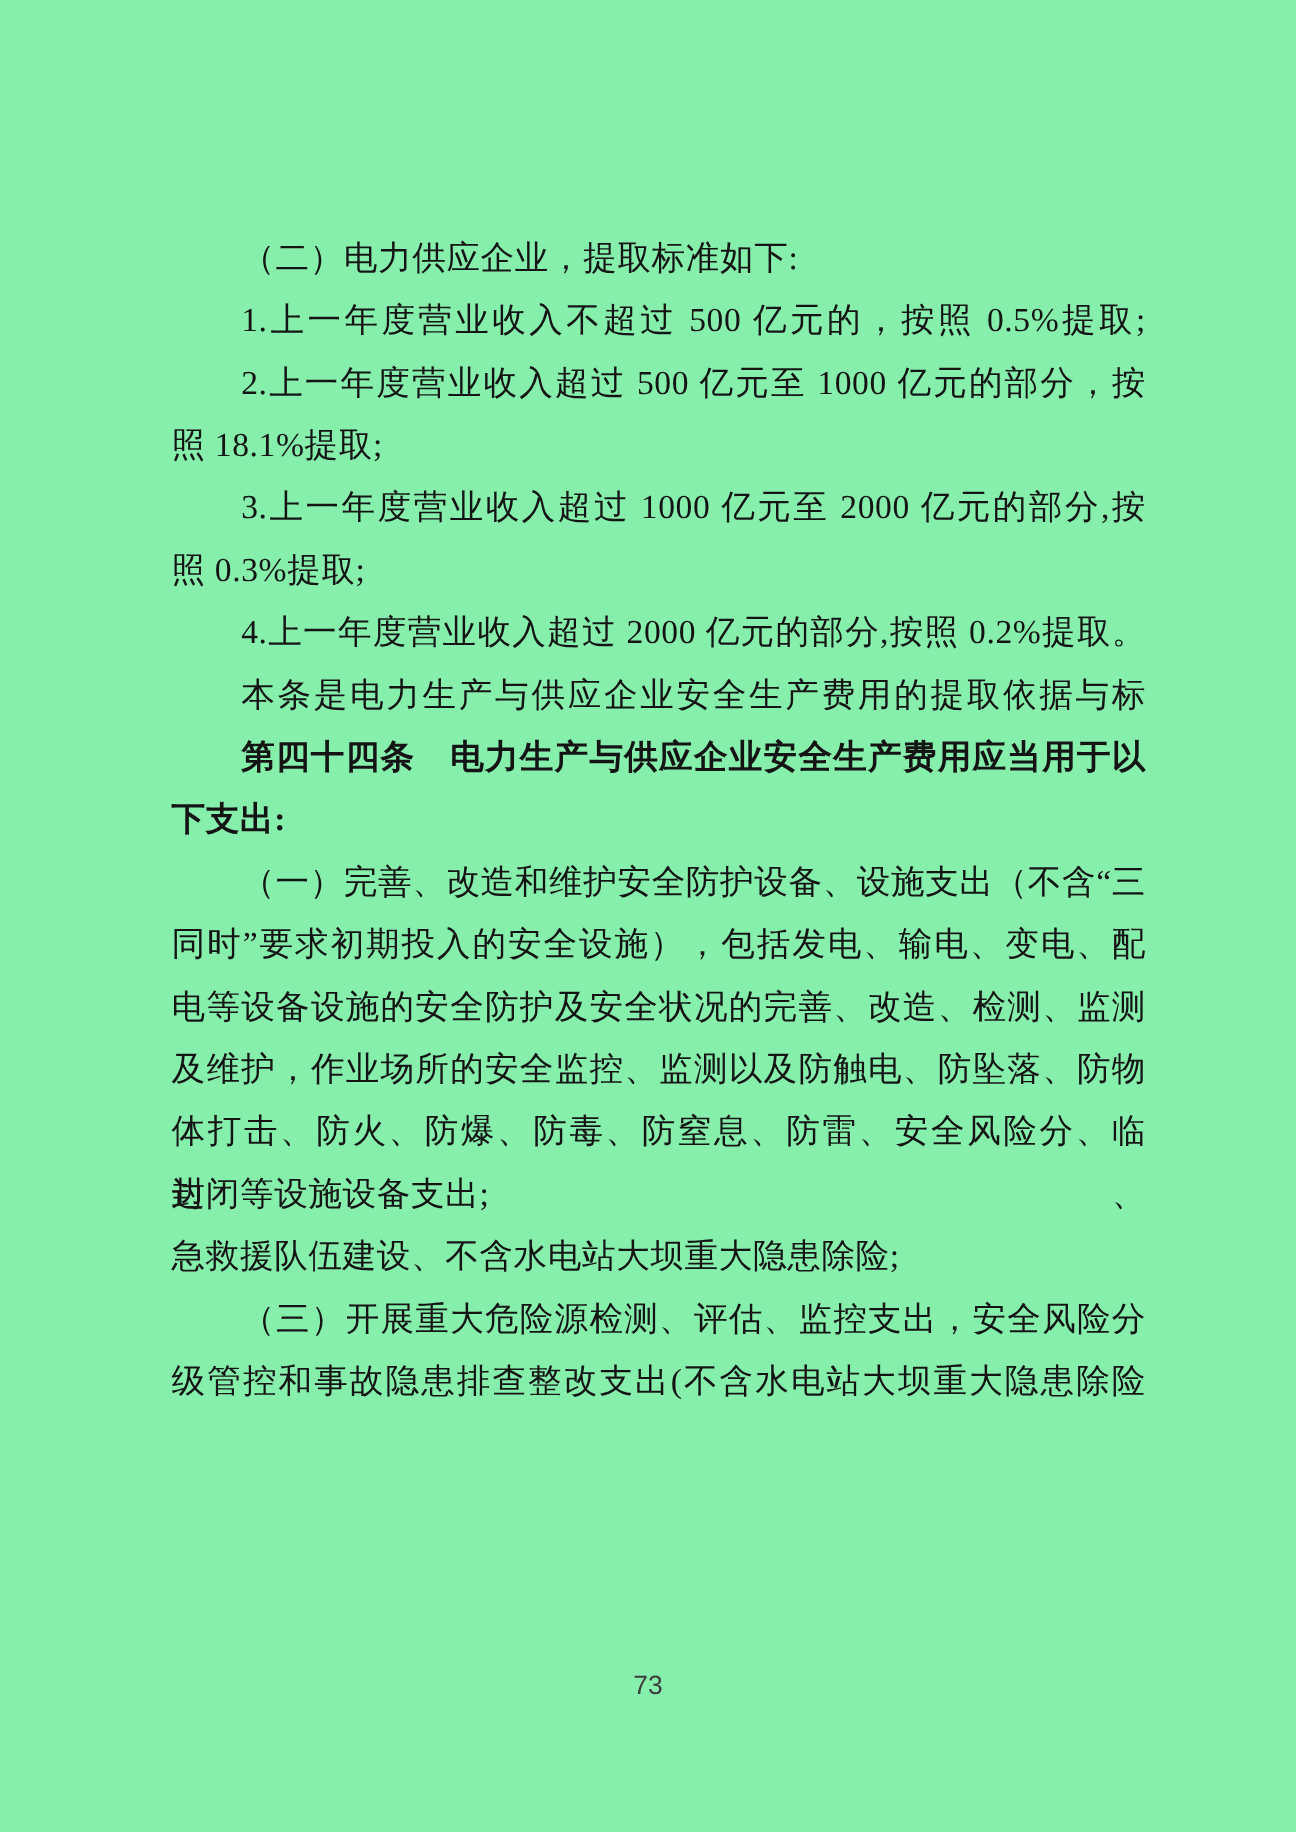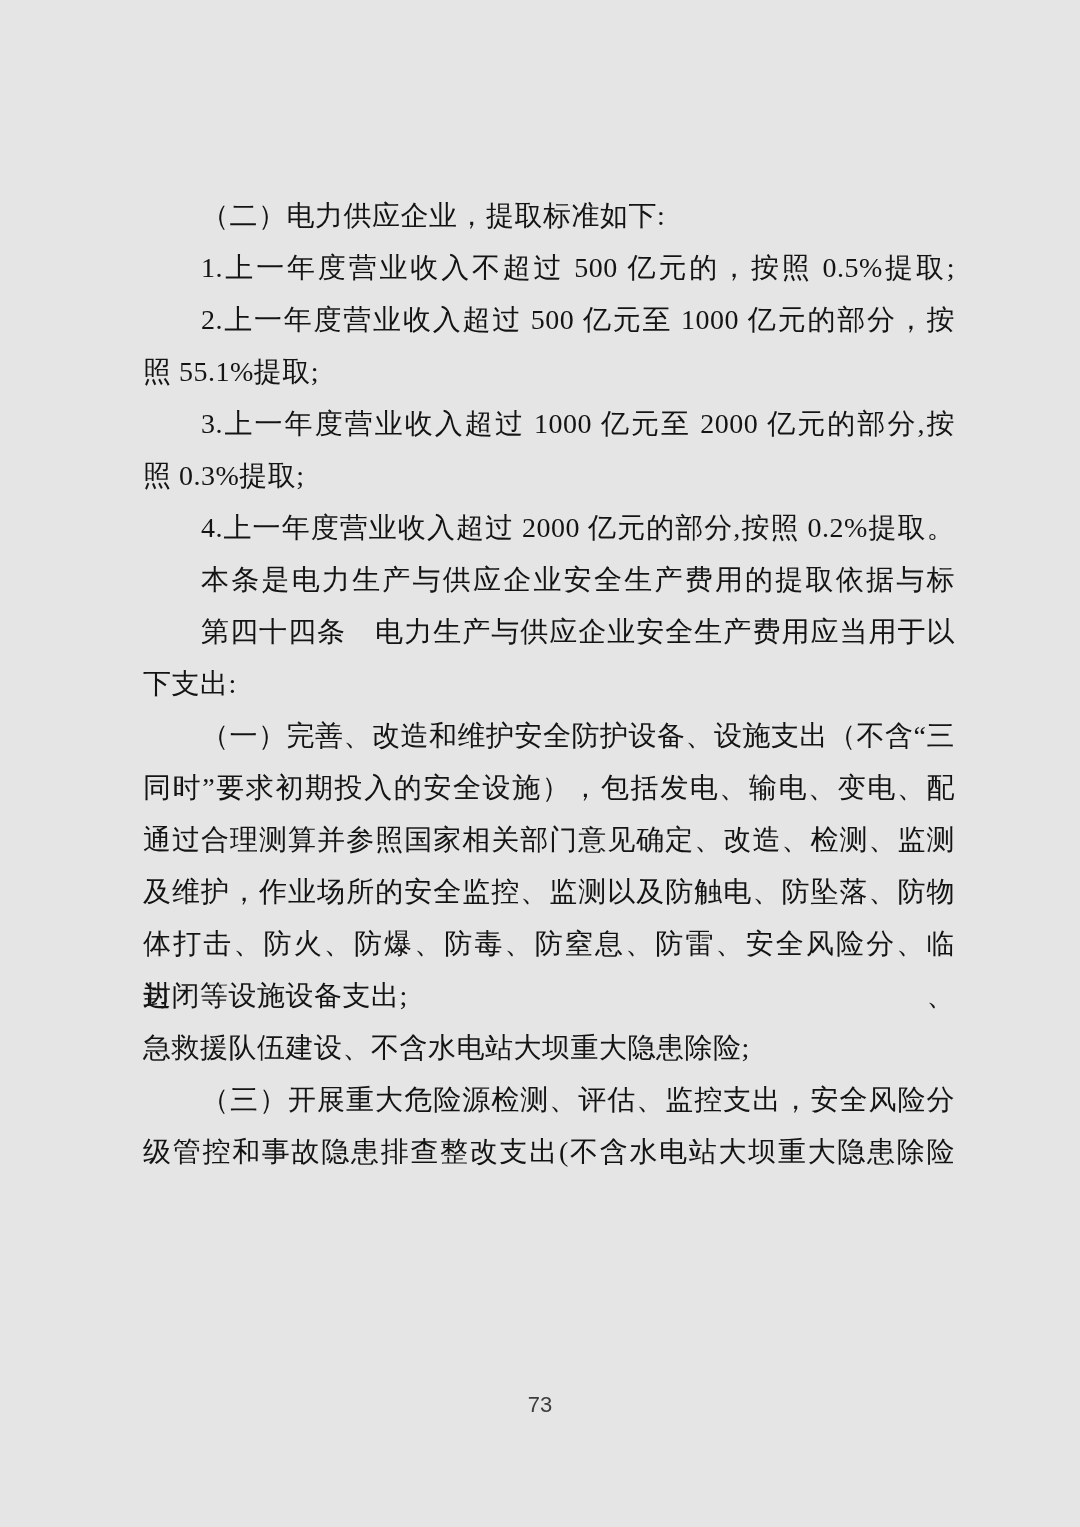--- a/index.html
+++ b/index.html
@@ -10,21 +10,21 @@
     width: 1080px;
     height: 1527px;
     background: #ffffff;
     position: relative;
     overflow: hidden;
     font-family: "Liberation Serif", "DejaVu Serif", serif;
   }
   .page {
     position: absolute;
     inset: 0;
-    background: #e5e5e5;
+    background: #86efac;
   }
   .content {
     position: absolute;
     left: 143px;
     top: 190px;
     width: 812px;
   }
   .line {
     margin: 0;
     padding: 0;
@@ -35,21 +35,21 @@
     letter-spacing: 0.5px;
   }
   .line.j {
     text-align: justify;
     text-align-last: justify;
   }
   .line.indent {
     text-indent: 58px;
   }
   .line.bold {
-    font-weight: 400;
+    font-weight: 700;
   }
   .footer {
     position: absolute;
     top: 1392px;
     left: 0;
     width: 100%;
     text-align: center;
   }
   .page-number {
     font-family: "Liberation Sans", "DejaVu Sans", sans-serif;
@@ -59,30 +59,30 @@
   }
 </style>
 </head>
 <body>
 
 <div class="page">
   <div class="content">
     <p class="line indent">（二）电力供应企业，提取标准如下:</p>
     <p class="line indent j">1.上一年度营业收入不超过 500 亿元的，按照 0.5%提取;</p>
     <p class="line indent j">2.上一年度营业收入超过 500 亿元至 1000 亿元的部分，按</p>
-    <p class="line">照 55.1%提取;</p>
+    <p class="line">照 18.1%提取;</p>
     <p class="line indent j">3.上一年度营业收入超过 1000 亿元至 2000 亿元的部分,按</p>
     <p class="line">照 0.3%提取;</p>
     <p class="line indent j">4.上一年度营业收入超过 2000 亿元的部分,按照 0.2%提取。</p>
     <p class="line indent j">本条是电力生产与供应企业安全生产费用的提取依据与标</p>
     <p class="line indent j bold">第四十四条　电力生产与供应企业安全生产费用应当用于以</p>
     <p class="line bold">下支出:</p>
     <p class="line indent j">（一）完善、改造和维护安全防护设备、设施支出（不含“三</p>
     <p class="line j">同时”要求初期投入的安全设施），包括发电、输电、变电、配</p>
-    <p class="line j">通过合理测算并参照国家相关部门意见确定、改造、检测、监测</p>
+    <p class="line j">电等设备设施的安全防护及安全状况的完善、改造、检测、监测</p>
     <p class="line j">及维护，作业场所的安全监控、监测以及防触电、防坠落、防物</p>
     <p class="line j">体打击、防火、防爆、防毒、防窒息、防雷、安全风险分、临边、</p>
     <p class="line">封闭等设施设备支出;</p>
     <p class="line">急救援队伍建设、不含水电站大坝重大隐患除险;</p>
     <p class="line indent j">（三）开展重大危险源检测、评估、监控支出，安全风险分</p>
     <p class="line j">级管控和事故隐患排查整改支出(不含水电站大坝重大隐患除险</p>
   </div>
 
   <div class="footer">
     <span class="page-number">73</span>

